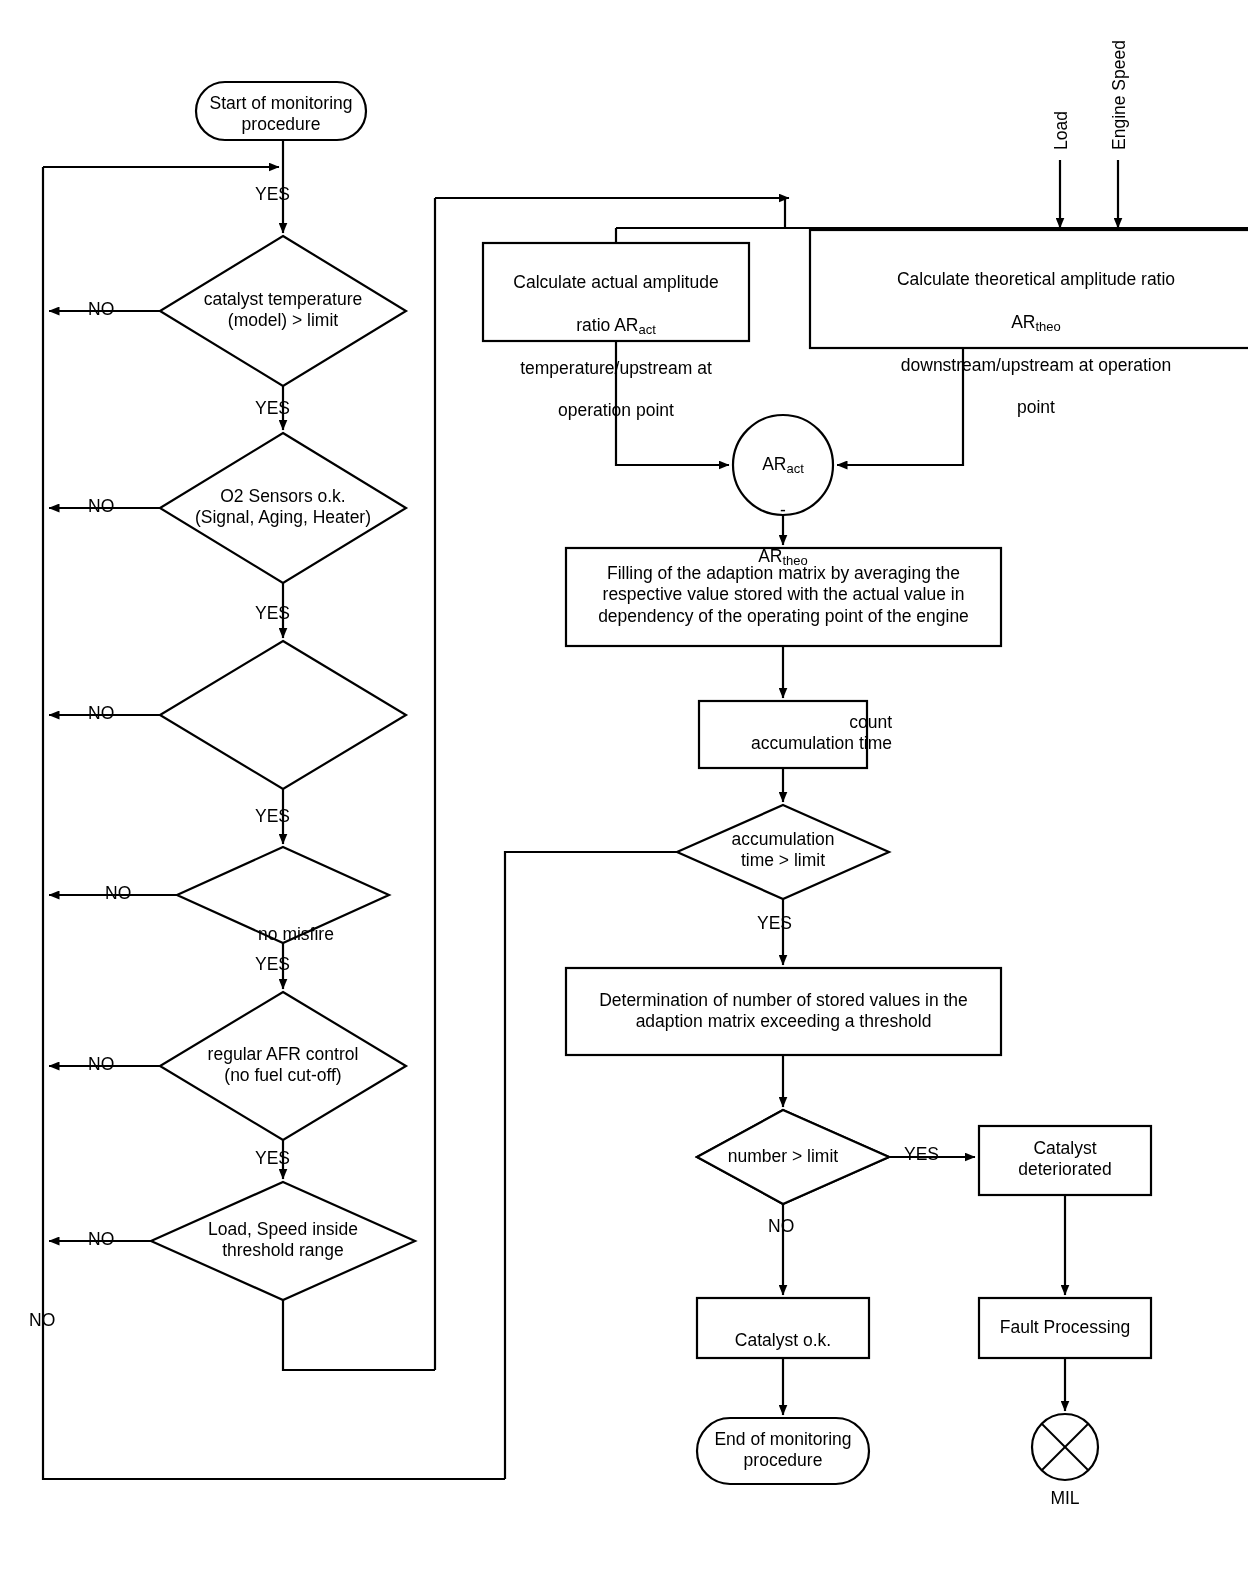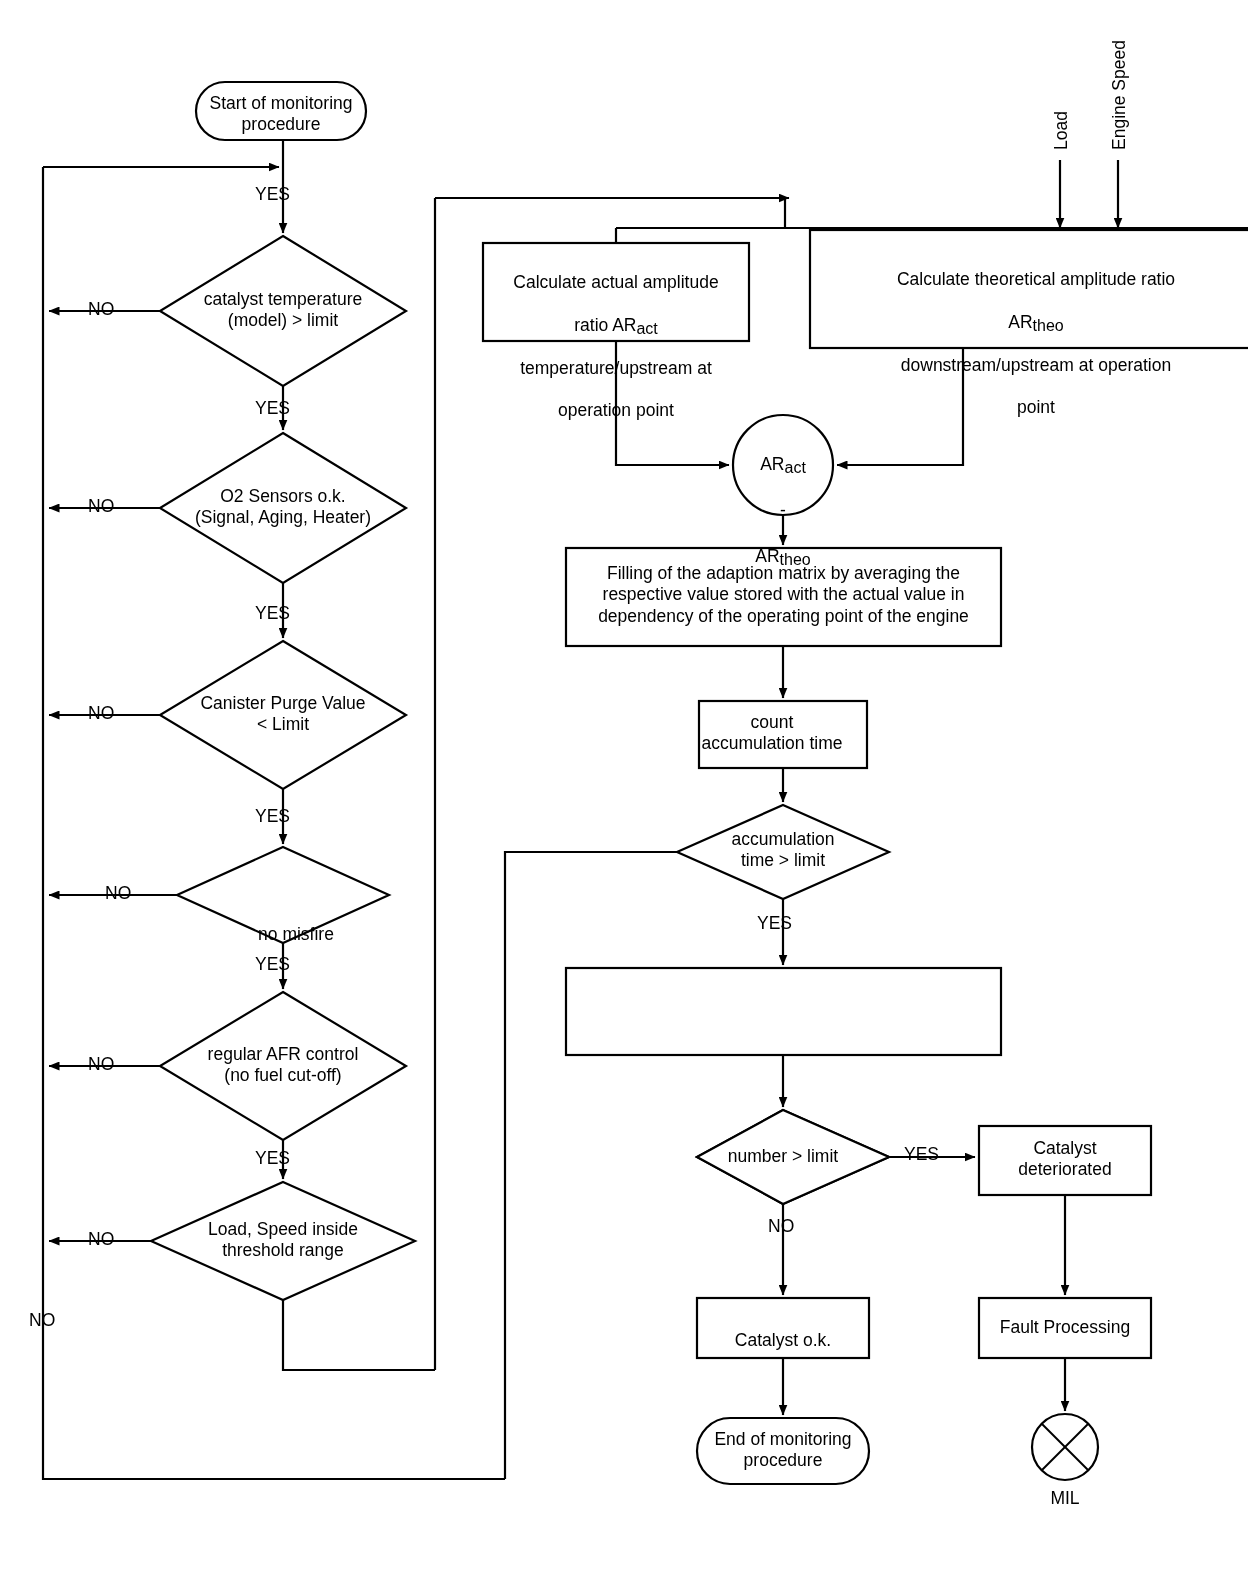--- a/index.html
+++ b/index.html
@@ -6,21 +6,21 @@
   #stage{position:relative;width:1248px;height:1588px;background:#ffffff;
          font-family:"Liberation Sans","DejaVu Sans",sans-serif;border-radius:23px;}
   svg.layer{position:absolute;left:0;top:0;width:1248px;height:1588px;}
   .shape{fill:#ffffff;stroke:#000000;stroke-width:2.2;}
   .conn{stroke:#000000;stroke-width:2.2;fill:none;}
   .connthin{stroke:#000000;stroke-width:2.0;fill:none;}
   .lbl{position:absolute;font-size:17.5px;color:#000;line-height:1.22;
        text-align:center;white-space:pre-line;}
   .edge{position:absolute;font-size:17.5px;color:#000;line-height:1;}
   .vert{transform-origin:left top;}
-  .sub{font-size:16px;vertical-align:baseline;position:relative;top:3px;}
+  .sub{font-size:13px;vertical-align:baseline;position:relative;top:3px;}
 </style>
 </head>
 <body>
 
 <div id="stage">
 
   <svg class="layer" viewBox="0 0 1248 1588">
     <defs>
       <marker id="ah" markerWidth="11" markerHeight="9" refX="10.5" refY="4.5" orient="auto" markerUnits="userSpaceOnUse">
         <path d="M0,0 L11,4.5 L0,9 z" fill="#000"></path>
@@ -128,22 +128,20 @@
 
   <div class="lbl" style="left:186px;top:93px;width:190px;">Start of monitoring
 procedure</div>
 
   <div class="lbl" style="left:163px;top:289px;width:240px;">catalyst temperature
 (model) &gt; limit</div>
 
   <div class="lbl" style="left:155px;top:486px;width:256px;">O2 Sensors o.k.
 (Signal, Aging, Heater)</div>
 
-  <div class="lbl" style="left:160px;top:693px;width:246px;">Canister Purge Value
-&lt; Limit</div>
 
   <div class="lbl" style="left:196px;top:884px;width:200px;margin-top:40px;">no misfire</div>
 
   <div class="lbl" style="left:160px;top:1044px;width:246px;">regular AFR control
 (no fuel cut-off)</div>
 
   <div class="lbl" style="left:163px;top:1219px;width:240px;">Load, Speed inside
 threshold range</div>
 
   <div class="lbl" style="left:485px;top:251px;width:262px;">
@@ -163,26 +161,28 @@
   <div class="lbl" style="left:733px;top:430px;width:100px;line-height:1.32;text-align:center;">
     <span>AR</span><span class="sub">act</span><br>
     <span>-</span><br>
     <span>AR</span><span class="sub">theo</span>
   </div>
 
   <div class="lbl" style="left:570px;top:563px;width:427px;">Filling of the adaption matrix by averaging the
 respective value stored with the actual value in
 dependency of the operating point of the engine</div>
 
-  <div class="lbl" style="left:683px;top:712px;width:178px;">count
+  <div class="lbl" style="left:714px;top:712px;width:178px;text-align:right;">count
 accumulation time</div>
 
   <div class="lbl" style="left:700px;top:829px;width:166px;">accumulation
 time &gt; limit</div>
 
+  <div class="lbl" style="left:570px;top:990px;width:427px;">Determination of number of stored values in the
+adaption matrix exceeding a threshold</div>
 
   <div class="lbl" style="left:703px;top:1146px;width:160px;">number &gt; limit</div>
 
   <div class="lbl" style="left:981px;top:1138px;width:168px;">Catalyst
 deteriorated</div>
 
   <div class="lbl" style="left:699px;top:1317px;width:168px;margin-top:13px;">Catalyst o.k.</div>
 
   <div class="lbl" style="left:981px;top:1317px;width:168px;">Fault Processing</div>
 

